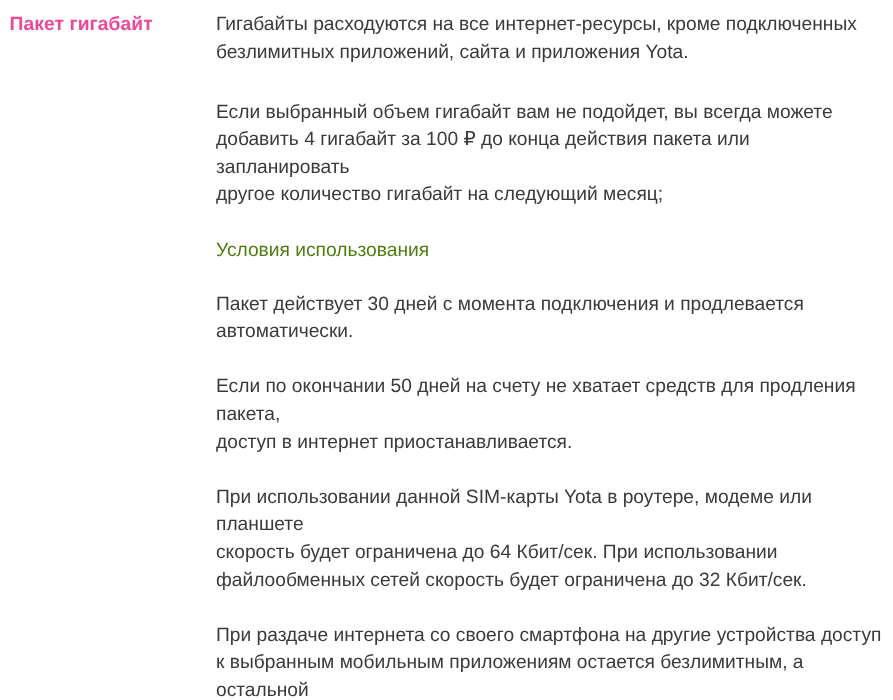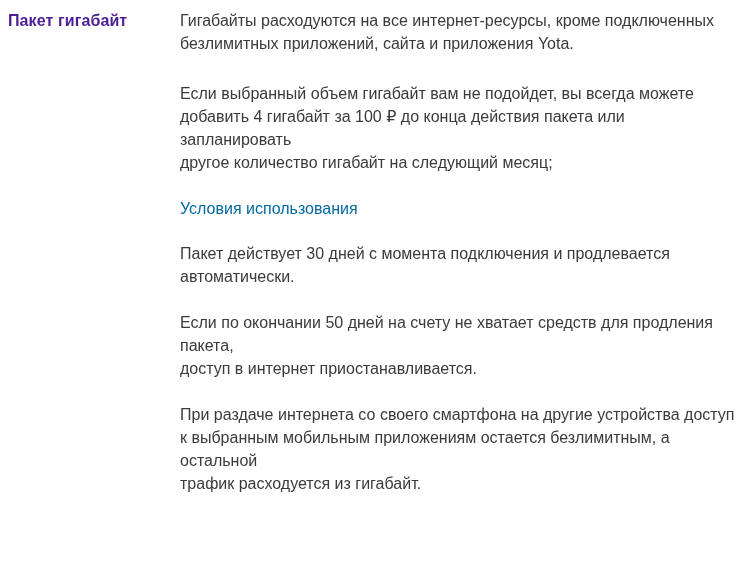--- a/index.html
+++ b/index.html
@@ -26,59 +26,62 @@
   .label-col {
     width: 180px;
     flex: 0 0 180px;
     box-sizing: border-box;
     padding-left: 8px;
   }
   .row-label {
     font-weight: bold;
     font-size: 16px;
     line-height: 23.3px;
-    color: #4c1d95;
+    color: #ec4899;
     letter-spacing: 0.1px;
   }
   .content-col {
     flex: 1 1 auto;
     max-width: 560px;
     box-sizing: border-box;
     padding-right: 4px;
     padding-bottom: 24px;
   }
   .content-col p {
     margin: 0 0 22px 0;
     white-space: pre-line;
   }
   .content-col p.first-gap {
     margin-bottom: 26px;
   }
   .content-col p:last-child {
     margin-bottom: 0;
   }
   .subheading {
-    color: #0369a1;
+    color: #4d7c0f;
   }
 </style>
 </head>
 <body>
 
 <div class="section-row">
   <div class="label-col">
     <div class="row-label">Пакет гигабайт</div>
   </div>
   <div class="content-col">
     <p class="first-gap">Гигабайты расходуются на все интернет-ресурсы, кроме подключенных
 безлимитных приложений, сайта и приложения Yota.</p>
     <p>Если выбранный объем гигабайт вам не подойдет, вы всегда можете
 добавить 4 гигабайт за 100 ₽ до конца действия пакета или запланировать
 другое количество гигабайт на следующий месяц;</p>
     <p class="subheading">Условия использования</p>
     <p>Пакет действует 30 дней с момента подключения и продлевается
 автоматически.</p>
     <p>Если по окончании 50 дней на счету не хватает средств для продления пакета,
 доступ в интернет приостанавливается.</p>
+    <p>При использовании данной SIM-карты Yota в роутере, модеме или планшете
+скорость будет ограничена до 64 Кбит/сек. При использовании
+файлообменных сетей скорость будет ограничена до 32 Кбит/сек.</p>
     <p>При раздаче интернета со своего смартфона на другие устройства доступ
 к выбранным мобильным приложениям остается безлимитным, а остальной
 трафик расходуется из гигабайт.</p>
   </div>
 </div>
 
 </body></html>

